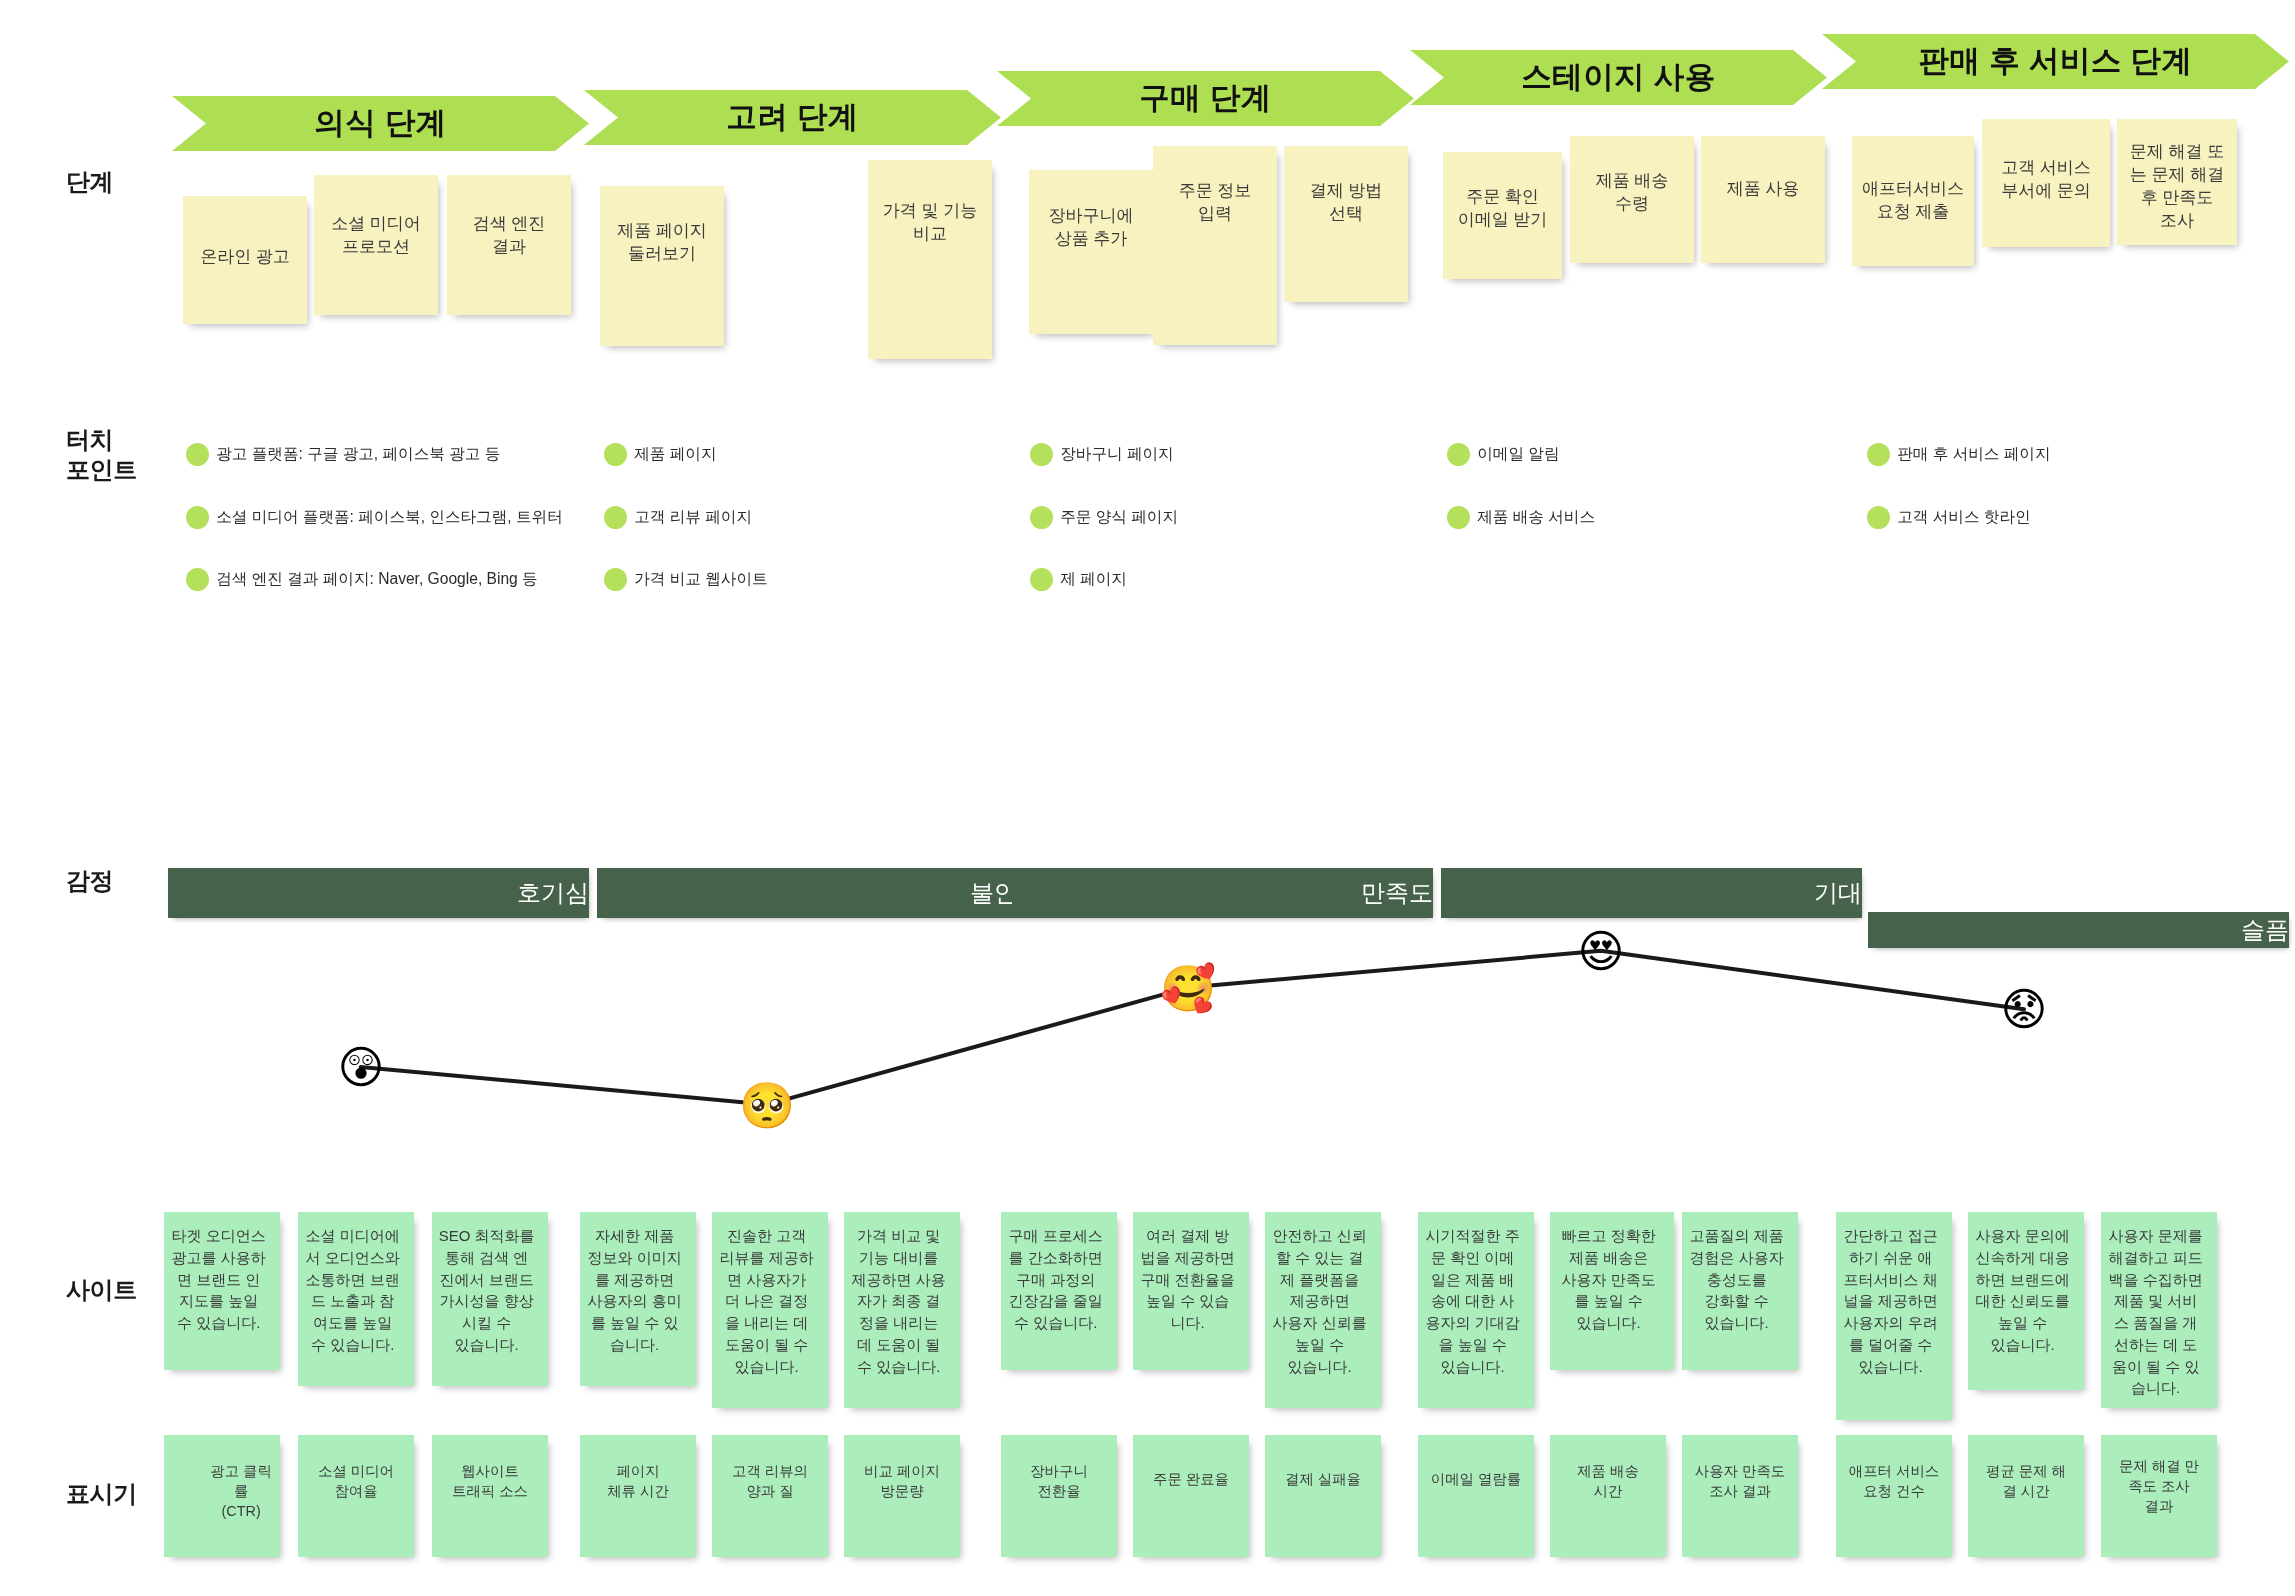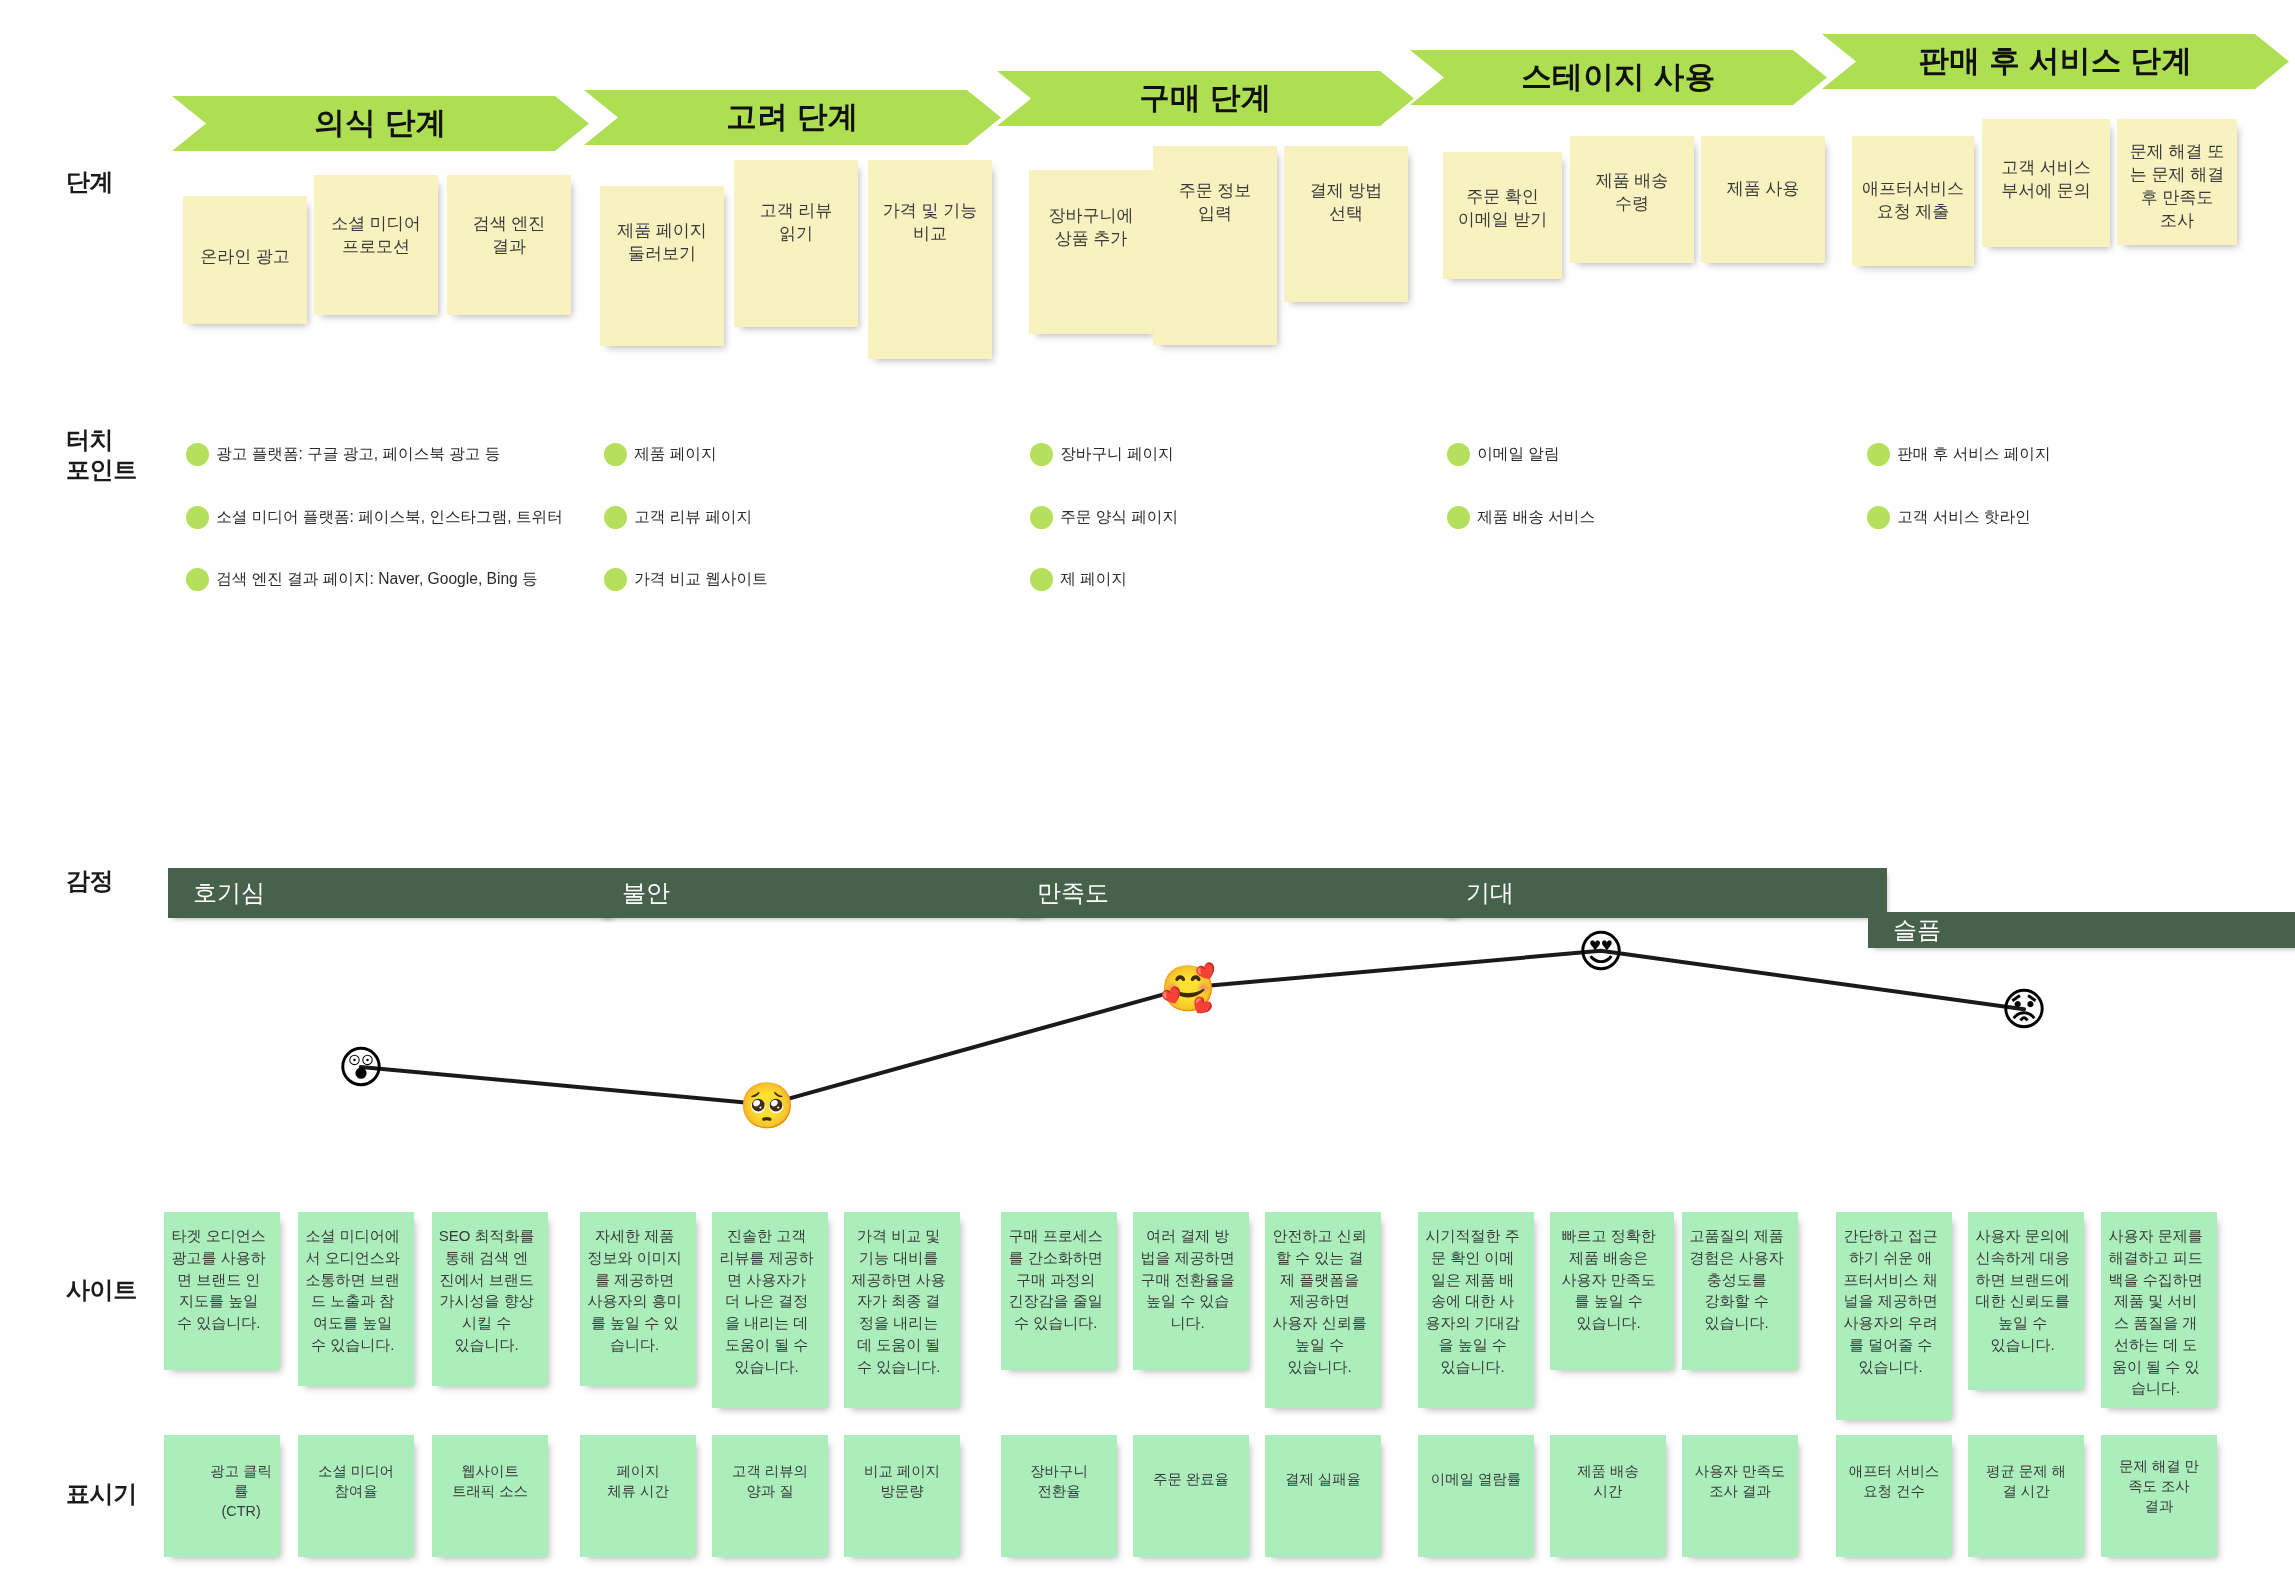--- a/index.html
+++ b/index.html
@@ -92,25 +92,24 @@
     font-size:15.6px;
     color:#2b2b2b;
     white-space:nowrap;
   }
 
   
   .emo-band{
     position:absolute;
     background:#47624a;
     color:#ffffff;
-    display:flex;align-items:center;justify-content:flex-start;
+    display:flex;align-items:center;justify-content:flex-end;
     font-size:24px;
     font-weight:normal;
     box-shadow:2.4px 3.2px 5.6px -2.4px rgba(0,0,0,0.35);
-    padding-left:25px;
   }
 
   
   .emo-chart{position:absolute;left:0;top:0;}
   .emoji{
     position:absolute;
     transform:translate(-50%,-50%);
     line-height:1;
     user-select:none;
   }
@@ -144,22 +143,20 @@
   </div>
 
   <div class="note note-yellow" style="left:183px;top:196px;width:124px;height:128px;padding-top:50px;">온라인 광고</div>
   <div class="note note-yellow" style="left:314px;top:175px;width:124px;height:140px;padding-top:38px;">소셜 미디어
 프로모션</div>
   <div class="note note-yellow" style="left:447px;top:175px;width:124px;height:140px;padding-top:38px;">검색 엔진
 결과</div>
 
   <div class="note note-yellow" style="left:600px;top:186px;width:124px;height:160px;padding-top:34px;">제품 페이지
 둘러보기</div>
-  <div class="note note-yellow" style="left:734px;top:160px;width:124px;height:167px;padding-top:40px;">고객 리뷰
-읽기</div>
   <div class="note note-yellow" style="left:868px;top:160px;width:124px;height:199px;padding-top:40px;">가격 및 기능
 비교</div>
 
   <div class="note note-yellow" style="left:1029px;top:170px;width:124px;height:164px;padding-top:35px;">장바구니에
 상품 추가</div>
   <div class="note note-yellow" style="left:1153px;top:146px;width:124px;height:199px;padding-top:34px;">주문 정보
 입력</div>
   <div class="note note-yellow" style="left:1284px;top:146px;width:124px;height:156px;padding-top:34px;">결제 방법
 선택</div>
 

